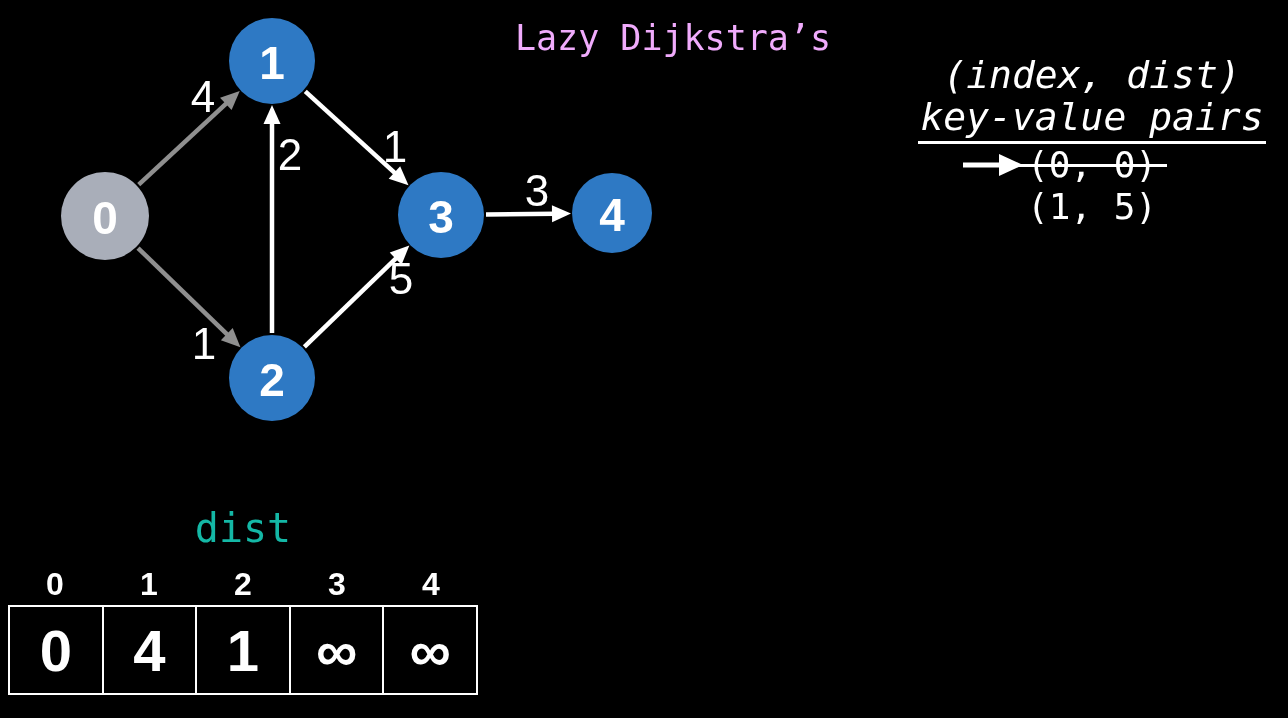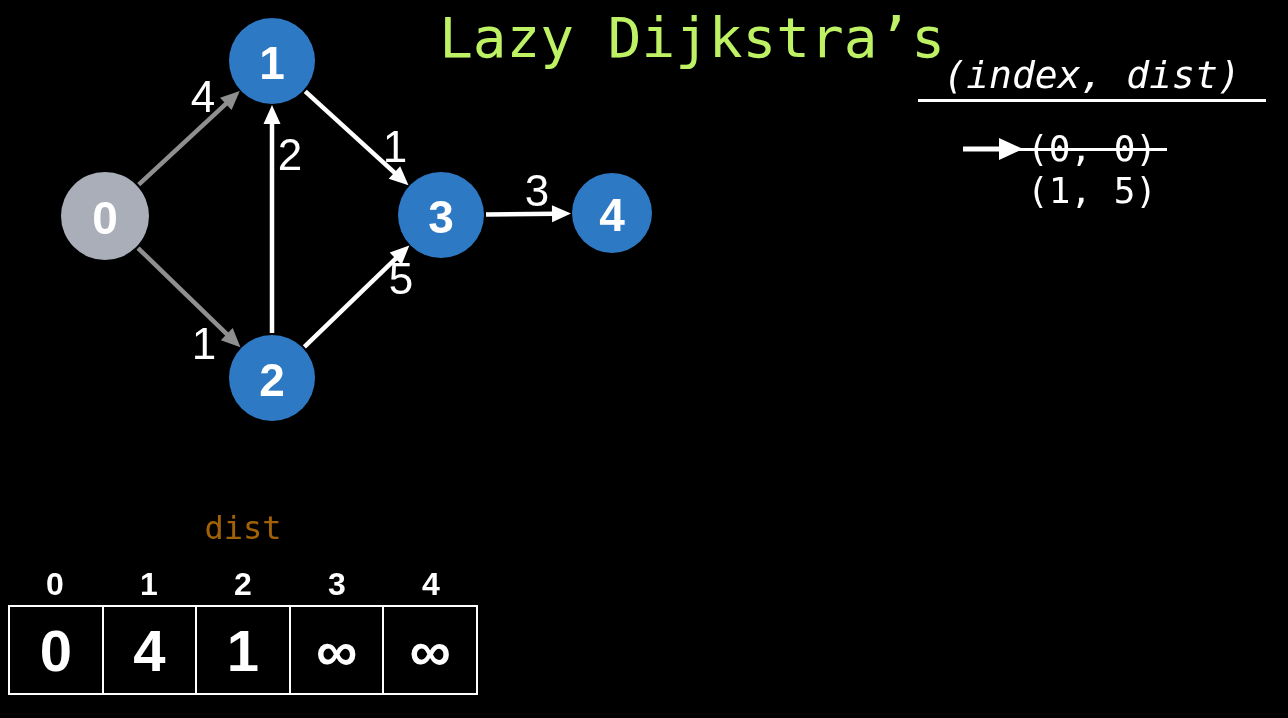--- a/index.html
+++ b/index.html
@@ -10,27 +10,27 @@
   .stage {
     position: relative;
     width: 1288px;
     height: 718px;
     background: #000000;
     overflow: hidden;
     font-family: "DejaVu Sans Mono", "Liberation Mono", monospace;
   }
   .slide-title {
     position: absolute;
-    left: 412px;
+    left: 393px;
     top: 12px;
     width: 560px;
     text-align: center;
-    font-size: 56px;
+    font-size: 35px;
     line-height: 52px;
-    color: #bef264;
+    color: #f0abfc;
     white-space: nowrap;
   }
   
   .graph-svg {
     position: absolute;
     left: 0;
     top: 0;
   }
   .edge-label {
     font-family: "Liberation Sans", sans-serif;
@@ -59,21 +59,21 @@
   .pq-header {
     text-align: center;
     font-size: 38px;
     line-height: 42px;
     border-bottom: 3px solid #ffffff;
     padding-bottom: 3px;
     white-space: nowrap;
     font-style: italic;
   }
   .pq-list {
-    margin-top: 26px;
+    margin-top: 0;
   }
   .pq-item {
     position: relative;
     text-align: center;
     font-size: 36px;
     line-height: 42px;
     white-space: nowrap;
   }
   .pq-item .strike {
     position: relative;
@@ -94,23 +94,23 @@
     left: 45px;
     top: 10px;
   }
   
   .dist-label {
     position: absolute;
     left: 8px;
     top: 505px;
     width: 470px;
     text-align: center;
-    font-size: 32px;
+    font-size: 40px;
     line-height: 46px;
-    color: #a16207;
+    color: #14b8a6;
   }
   .dist-indices {
     position: absolute;
     left: 8px;
     top: 565px;
     width: 470px;
     display: flex;
   }
   .dist-index {
     flex: 1;
@@ -180,20 +180,21 @@
       <text x="272" y="380" class="node-label">2</text>
       <circle cx="441" cy="215" r="43" fill="#2e79c4"></circle>
       <text x="441" y="217" class="node-label">3</text>
       <circle cx="612" cy="213" r="40" fill="#2e79c4"></circle>
       <text x="612" y="215" class="node-label">4</text>
     </svg>
 
   <div class="pq-panel">
     <div class="pq-header">
       <div>(index, dist)</div>
+      <div>key-value pairs</div>
     </div>
     <div class="pq-list">
       <div class="pq-item">
         <svg class="pq-arrow" width="60" height="22" viewBox="0 0 60 22">
           <line x1="0" y1="11" x2="38" y2="11" stroke="#ffffff" stroke-width="5"></line>
           <polygon points="36,0 60,11 36,22" fill="#ffffff"></polygon>
         </svg>
         <span class="strike">(0, 0)</span>
       </div>
       <div class="pq-item">

